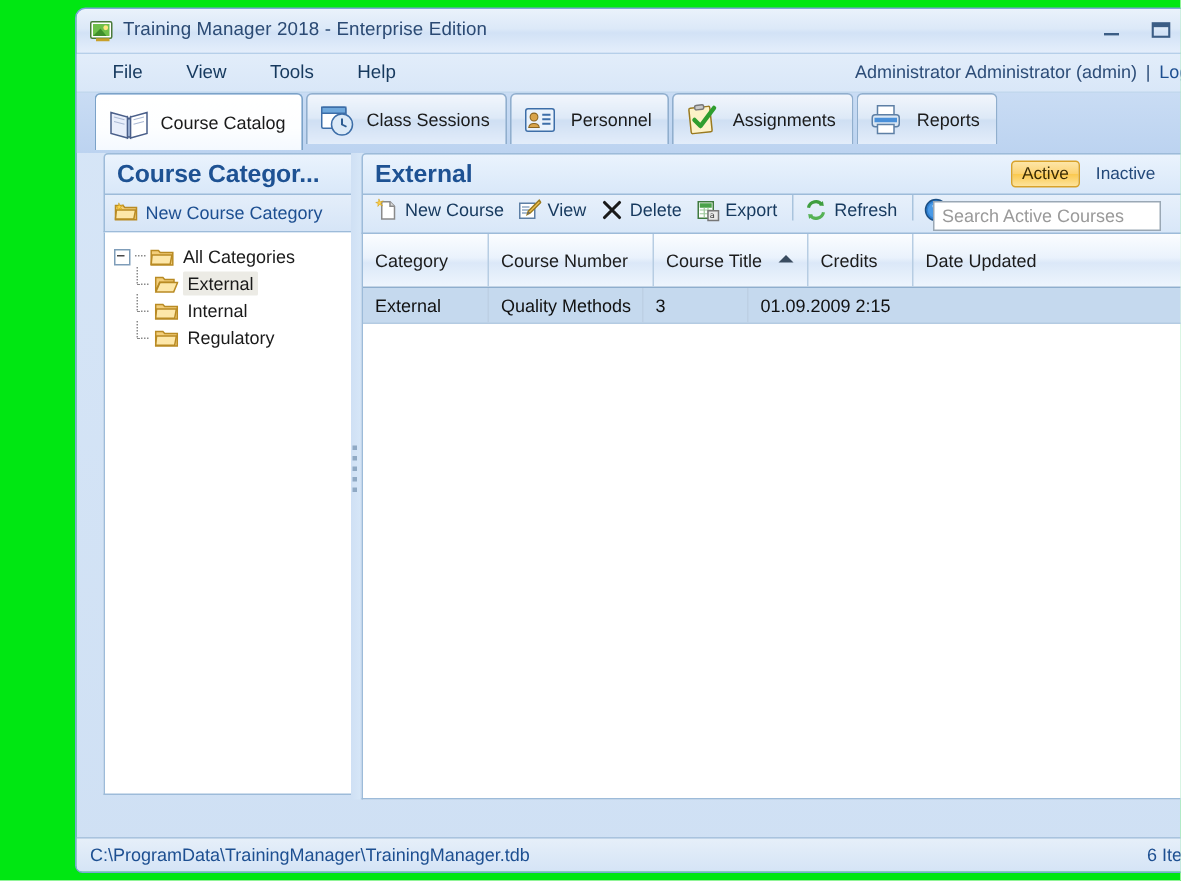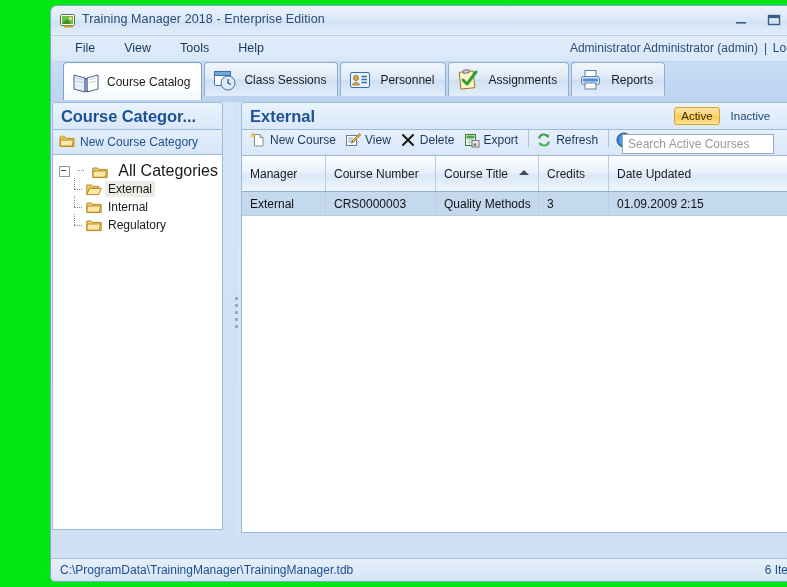--- a/index.html
+++ b/index.html
@@ -163,21 +163,21 @@
   
   .content {
     position: relative;
     height: 433px;
     padding: 0;
   }
 
   
   .leftpanel {
     position: absolute;
-    left: 1px;
+    left: 18px;
     top: 0px;
     width: 171px;
     height: 431px;
   }
   .panel-header {
     height: 28px;
     border: 1px solid #9dbbd9;
     border-radius: 3px 3px 0 0;
     background: linear-gradient(to bottom, #eaf3fd 0%, #d9e8f9 100%);
     display: flex;
@@ -213,23 +213,22 @@
     box-sizing: border-box;
     padding: 7px 4px 4px 6px;
     overflow: hidden;
     position: relative;
   }
   .tree-root {
     display: flex;
     align-items: center;
     gap: 3px;
     height: 18px;
-    font-size: 16px;
+    font-size: 12px;
     white-space: nowrap;
-    justify-content: space-between;
   }
   .expander {
     width: 9px;
     height: 9px;
     border: 1px solid #7f9db9;
     background: #ffffff;
     position: relative;
     flex: 0 0 9px;
     cursor: pointer;
   }
@@ -791,33 +790,32 @@
               <svg width="18" height="18" viewBox="0 0 18 18">
                 <circle cx="7.5" cy="7.5" r="4.6" fill="none" stroke="#5a7c9e" stroke-width="1.5"></circle>
                 <path d="M11 11.2 L15.5 15.8" stroke="#5a7c9e" stroke-width="1.5" stroke-linecap="round"></path>
               </svg>
             </span>
           </span>
         </div>
 
         <div class="grid">
           <div class="grid-head">
-            <div class="gh" style="width:84px">Manager</div>
+            <div class="gh" style="width:84px">Category</div>
             <div class="gh" style="width:110px">Course Number</div>
             <div class="gh" style="width:103px">
               <span>Course Title</span>
               <span class="sortarrow"></span>
             </div>
             <div class="gh" style="width:70px">Credits</div>
             <div class="gh" style="width:205px;border-right:none">Date Updated</div>
           </div>
 
           <div class="grid-row">
             <div class="gc" style="width:84px">External</div>
-            <div class="gc" style="width:110px">CRS0000003</div>
             <div class="gc" style="width:103px">Quality Methods</div>
             <div class="gc" style="width:70px">3</div>
             <div class="gc" style="width:205px;border-right:none">01.09.2009 2:15</div>
           </div>
         </div>
 
       </div>
 
       <div class="vscroll"></div>
     </div>

